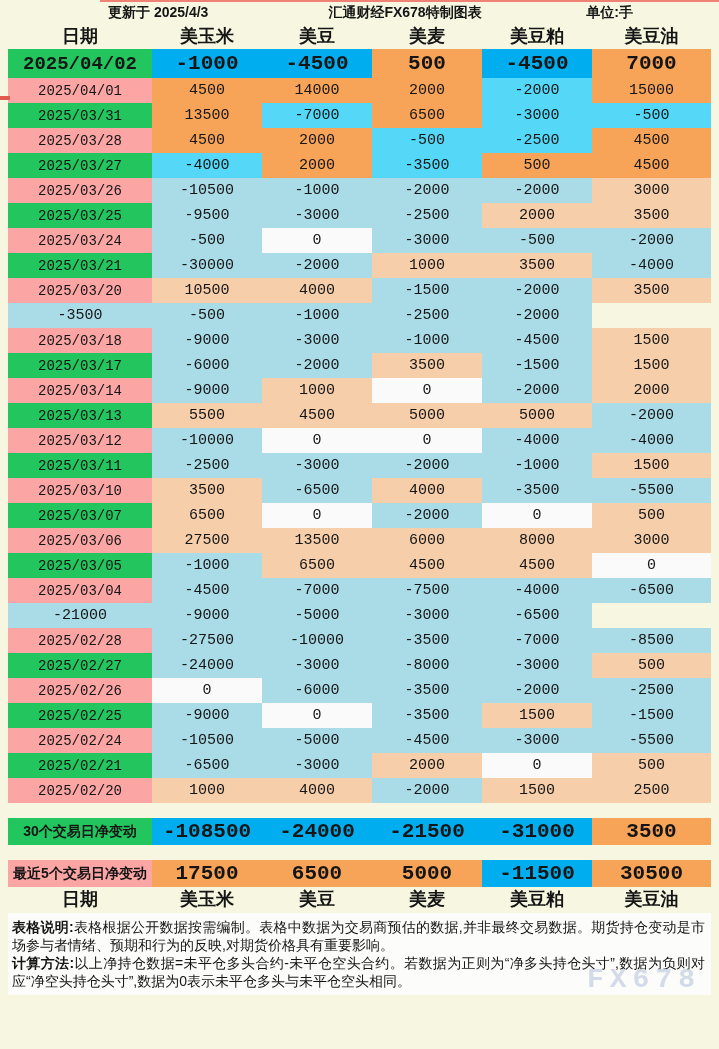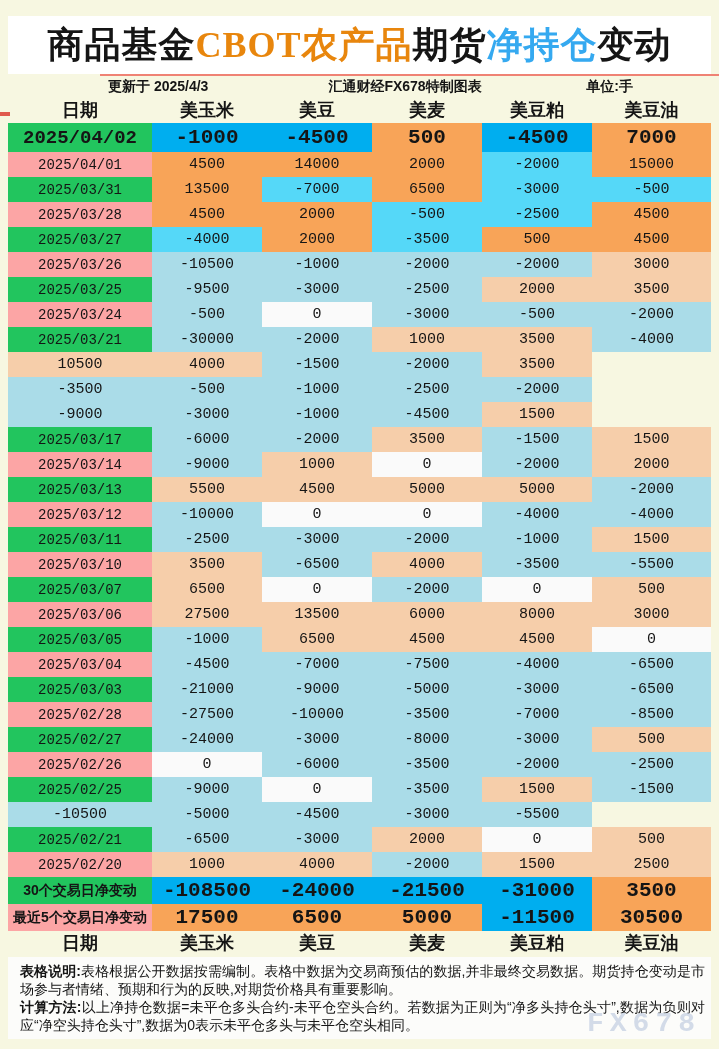--- a/index.html
+++ b/index.html
@@ -43,59 +43,52 @@
   .trow{height:25px;}
   .trow > div{
     display:flex;align-items:center;justify-content:center;
     font-family:"Liberation Mono", monospace;
     font-size:15px;white-space:nowrap;
   }
   .trow > .dcol{font-size:14px;}
   .trow.first{height:29px;}
   .trow.first > .dcol{font-size:19px;font-weight:bold;}
   .trow.first > div{font-size:21px;font-weight:bold;}
-  .trow.sum{height:27px;}
+  .trow.sum{height:27px;margin-top:15px;}
   .trow.sum > .dcol{font-family:"Liberation Sans", sans-serif;font-size:14px;font-weight:bold;}
   .trow.sum > div{font-size:21px;font-weight:bold;}
   .alt-w{background:#22c55e;}
   .alt-c{background:#fca5a5;}
   .c-deep{background:#00aeef;}
   .c-orange{background:#f8a458;}
   .c-cyan{background:#55d8f8;}
   .c-pblue{background:#aadce8;}
   .c-salmon{background:#f6ceaa;}
   .c-zero{background:#fafafa;}
   .thead.bottom{height:23px;}
 
   
   .footer{
     position:relative;margin:3px 8px 0 8px;background:#fcfcfa;
-    padding:5px 6px 5px 12px;font-size:14px;line-height:18px;
+    padding:5px 6px 5px 4px;font-size:14px;line-height:18px;
     text-align:justify;
   }
   .footer b{font-weight:bold;}
   .watermark{
     position:absolute;right:10px;bottom:6px;
     font-family:Liberation Mono, monospace;
     font-size:28px;font-weight:bold;letter-spacing:6px;
     color:#ccd6e6;opacity:.85;
   }
 </style>
 </head>
 <body>
 
 <div class="page">
 
-  <div class="title-band">
-    <span>商品基金</span>
-      <span class="t-orange">CBOT农产品</span>
-      <span>期货</span>
-      <span class="t-blue">净持仓</span>
-      <span>变动</span>
-  </div>
   <div class="red-line"></div>
   <div class="red-dash"></div>
 
   <div class="subhead">
     <span class="s-left">更新于 2025/4/3</span>
     <span class="s-mid">汇通财经FX678特制图表</span>
     <span class="s-right">单位:手</span>
   </div>
 
   <div class="grid thead">
@@ -174,34 +167,36 @@
       </div>
       <div class="grid trow ">
         <div class="dcol alt-w">2025/03/21</div>
         <div class="c-pblue">-30000</div>
         <div class="c-pblue">-2000</div>
         <div class="c-salmon">1000</div>
         <div class="c-salmon">3500</div>
         <div class="c-pblue">-4000</div>
       </div>
       <div class="grid trow ">
+        <div class="dcol alt-c">2025/03/20</div>
         <div class="c-salmon">10500</div>
         <div class="c-salmon">4000</div>
         <div class="c-pblue">-1500</div>
         <div class="c-pblue">-2000</div>
         <div class="c-salmon">3500</div>
       </div>
       <div class="grid trow ">
         <div class="c-pblue">-3500</div>
         <div class="c-pblue">-500</div>
         <div class="c-pblue">-1000</div>
         <div class="c-pblue">-2500</div>
         <div class="c-pblue">-2000</div>
       </div>
       <div class="grid trow ">
+        <div class="dcol alt-c">2025/03/18</div>
         <div class="c-pblue">-9000</div>
         <div class="c-pblue">-3000</div>
         <div class="c-pblue">-1000</div>
         <div class="c-pblue">-4500</div>
         <div class="c-salmon">1500</div>
       </div>
       <div class="grid trow ">
         <div class="dcol alt-w">2025/03/17</div>
         <div class="c-pblue">-6000</div>
         <div class="c-pblue">-2000</div>
@@ -275,21 +270,20 @@
       </div>
       <div class="grid trow ">
         <div class="dcol alt-c">2025/03/04</div>
         <div class="c-pblue">-4500</div>
         <div class="c-pblue">-7000</div>
         <div class="c-pblue">-7500</div>
         <div class="c-pblue">-4000</div>
         <div class="c-pblue">-6500</div>
       </div>
       <div class="grid trow ">
-        <div class="dcol alt-w">2025/03/03</div>
         <div class="c-pblue">-21000</div>
         <div class="c-pblue">-9000</div>
         <div class="c-pblue">-5000</div>
         <div class="c-pblue">-3000</div>
         <div class="c-pblue">-6500</div>
       </div>
       <div class="grid trow ">
         <div class="dcol alt-c">2025/02/28</div>
         <div class="c-pblue">-27500</div>
         <div class="c-pblue">-10000</div>
@@ -315,20 +309,21 @@
       </div>
       <div class="grid trow ">
         <div class="dcol alt-w">2025/02/25</div>
         <div class="c-pblue">-9000</div>
         <div class="c-zero">0</div>
         <div class="c-pblue">-3500</div>
         <div class="c-salmon">1500</div>
         <div class="c-pblue">-1500</div>
       </div>
       <div class="grid trow ">
+        <div class="dcol alt-c">2025/02/24</div>
         <div class="c-pblue">-10500</div>
         <div class="c-pblue">-5000</div>
         <div class="c-pblue">-4500</div>
         <div class="c-pblue">-3000</div>
         <div class="c-pblue">-5500</div>
       </div>
       <div class="grid trow ">
         <div class="dcol alt-w">2025/02/21</div>
         <div class="c-pblue">-6500</div>
         <div class="c-pblue">-3000</div>

